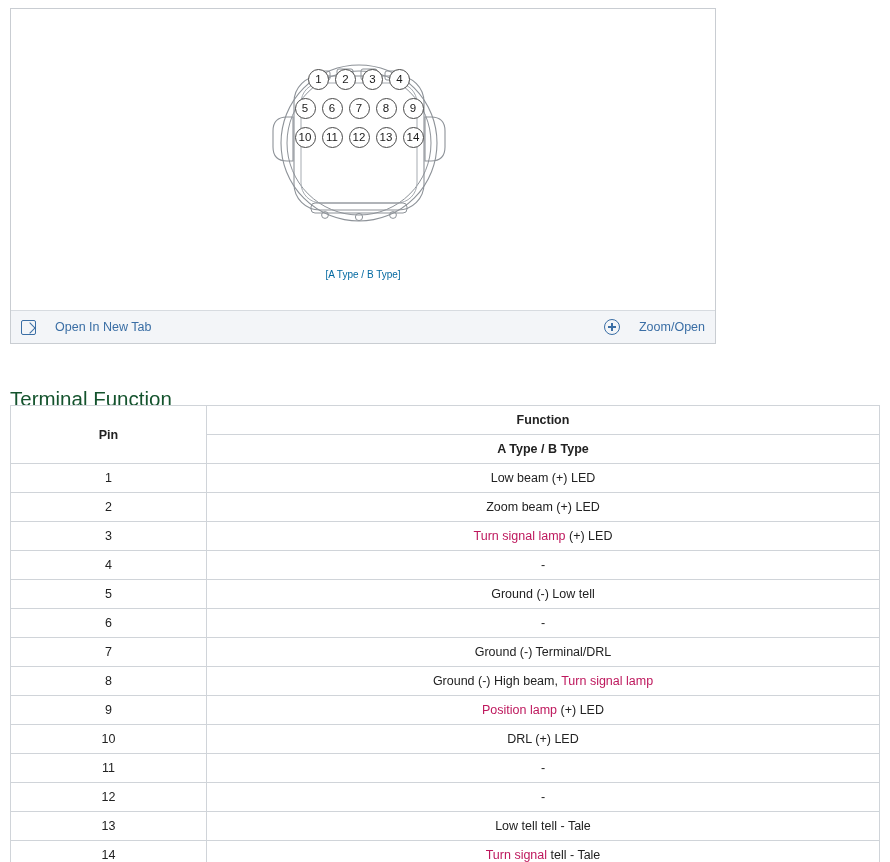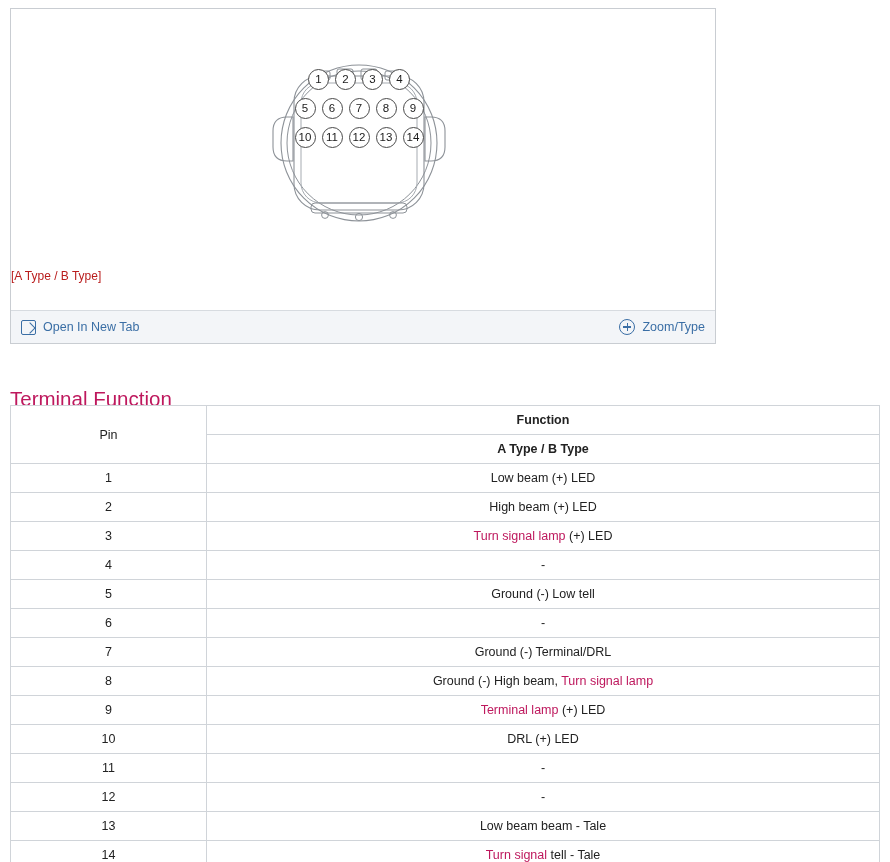--- a/index.html
+++ b/index.html
@@ -31,39 +31,39 @@
     position: relative;
     width: 100%;
     height: 302px;
     background: #ffffff;
     overflow: hidden;
   }
   .figure-caption {
     position: absolute;
     left: 0; right: 0;
     top: 260px;
-    text-align: left;
-    font-size: 12px;
-    color: #b91c1c;
+    text-align: center;
+    font-size: 10px;
+    color: #0369a1;
   }
   .figure-toolbar {
     position: absolute;
     left: 0; right: 0; bottom: 0;
     height: 33px;
     background: #f3f5f8;
     border-top: 1px solid #d7dbe0;
     display: flex;
     align-items: center;
     justify-content: space-between;
     padding: 0 10px;
   }
   .tool-link {
     display: flex;
     align-items: center;
-    gap: 7px;
+    gap: 19px;
     font-size: 12.5px;
     color: #3a6ea5;
     cursor: pointer;
     text-decoration: none;
   }
   .icon-box {
     width: 15px; height: 15px;
     border: 1.4px solid #3a6ea5;
     border-radius: 2px;
     position: relative;
@@ -136,21 +136,21 @@
     color: #1a1a1a;
   }
 
   
   .section-title {
     position: absolute;
     left: 10px;
     top: 370px;
     font-size: 20.5px;
     font-weight: normal;
-    color: #be185d;
+    color: #14532d;
   }
 
   
   table.terminal {
     position: absolute;
     left: 10px;
     top: 405px;
     width: 870px;
     border-collapse: collapse;
     font-size: 12.5px;
@@ -159,21 +159,21 @@
   table.terminal td {
     border: 1px solid #d0d4d9;
     padding: 7px 6px;
     text-align: center;
     color: #222;
     font-weight: normal;
     height: 28px;
   }
   table.terminal th.pin-head {
     width: 196px;
-    font-weight: normal;
+    font-weight: bold;
   }
   table.terminal th.fn-head {
     font-weight: bold;
     margin-left: 8px;
   }
   table.terminal th.sub-head {
     font-weight: bold;
     margin-left: 15px;
   }
   td.pin-cell { width: 196px; }
@@ -240,21 +240,21 @@
       <div class="figure-caption">[A Type / B Type]</div>
     </div>
 
     <div class="figure-toolbar">
       <a class="tool-link">
         <span class="icon-box"></span>
         <span>Open In New Tab</span>
       </a>
       <a class="tool-link">
         <span class="icon-plus-circle"></span>
-        <span>Zoom/Type</span>
+        <span>Zoom/Open</span>
       </a>
     </div>
   </div>
 
   <h2 class="section-title">Terminal Function</h2>
 
   <table class="terminal">
     <thead>
       <tr>
         <th class="pin-head" rowspan="2">Pin</th>
@@ -264,21 +264,21 @@
         <th class="sub-head">A Type / B Type</th>
       </tr>
     </thead>
     <tbody>
       <tr>
         <td class="pin-cell">1</td>
         <td>Low beam (+) LED</td>
       </tr>
       <tr>
         <td class="pin-cell">2</td>
-        <td>High beam (+) LED</td>
+        <td>Zoom beam (+) LED</td>
       </tr>
       <tr>
         <td class="pin-cell">3</td>
         <td><span class="hl">Turn signal lamp</span> (+) LED</td>
       </tr>
       <tr>
         <td class="pin-cell">4</td>
         <td>-</td>
       </tr>
       <tr>
@@ -292,37 +292,37 @@
       <tr>
         <td class="pin-cell">7</td>
         <td>Ground (-) Terminal/DRL</td>
       </tr>
       <tr>
         <td class="pin-cell">8</td>
         <td>Ground (-) High beam, <span class="hl">Turn signal lamp</span></td>
       </tr>
       <tr>
         <td class="pin-cell">9</td>
-        <td><span class="hl">Terminal lamp</span> (+) LED</td>
+        <td><span class="hl">Position lamp</span> (+) LED</td>
       </tr>
       <tr>
         <td class="pin-cell">10</td>
         <td>DRL (+) LED</td>
       </tr>
       <tr>
         <td class="pin-cell">11</td>
         <td>-</td>
       </tr>
       <tr>
         <td class="pin-cell">12</td>
         <td>-</td>
       </tr>
       <tr>
         <td class="pin-cell">13</td>
-        <td>Low beam beam - Tale</td>
+        <td>Low tell tell - Tale</td>
       </tr>
       <tr>
         <td class="pin-cell">14</td>
         <td><span class="hl">Turn signal</span> tell - Tale</td>
       </tr>
     </tbody>
   </table>
 
 </div>
 

